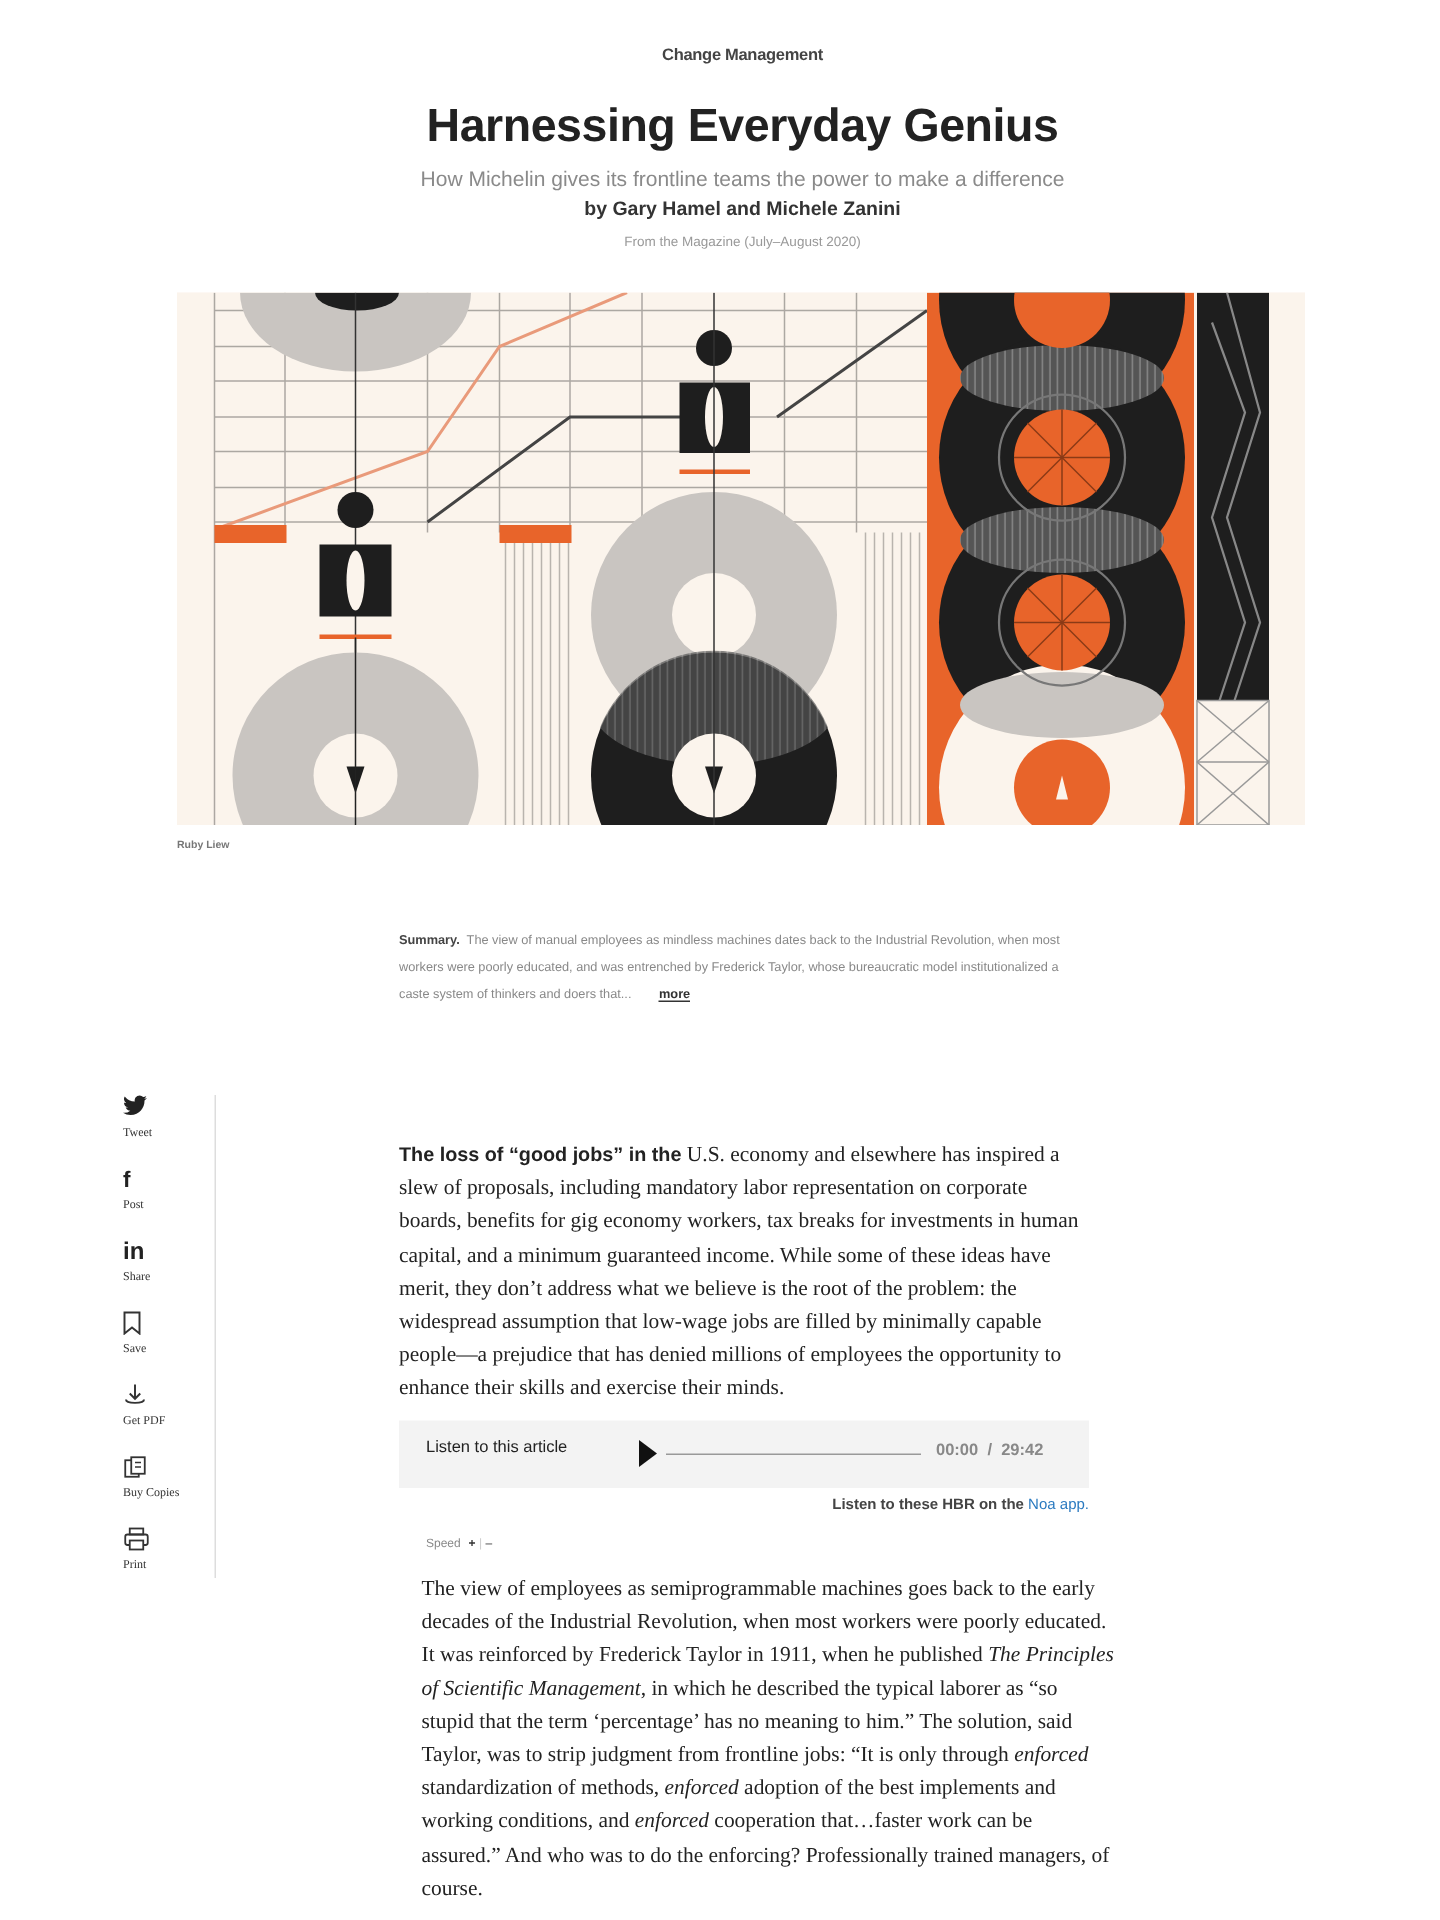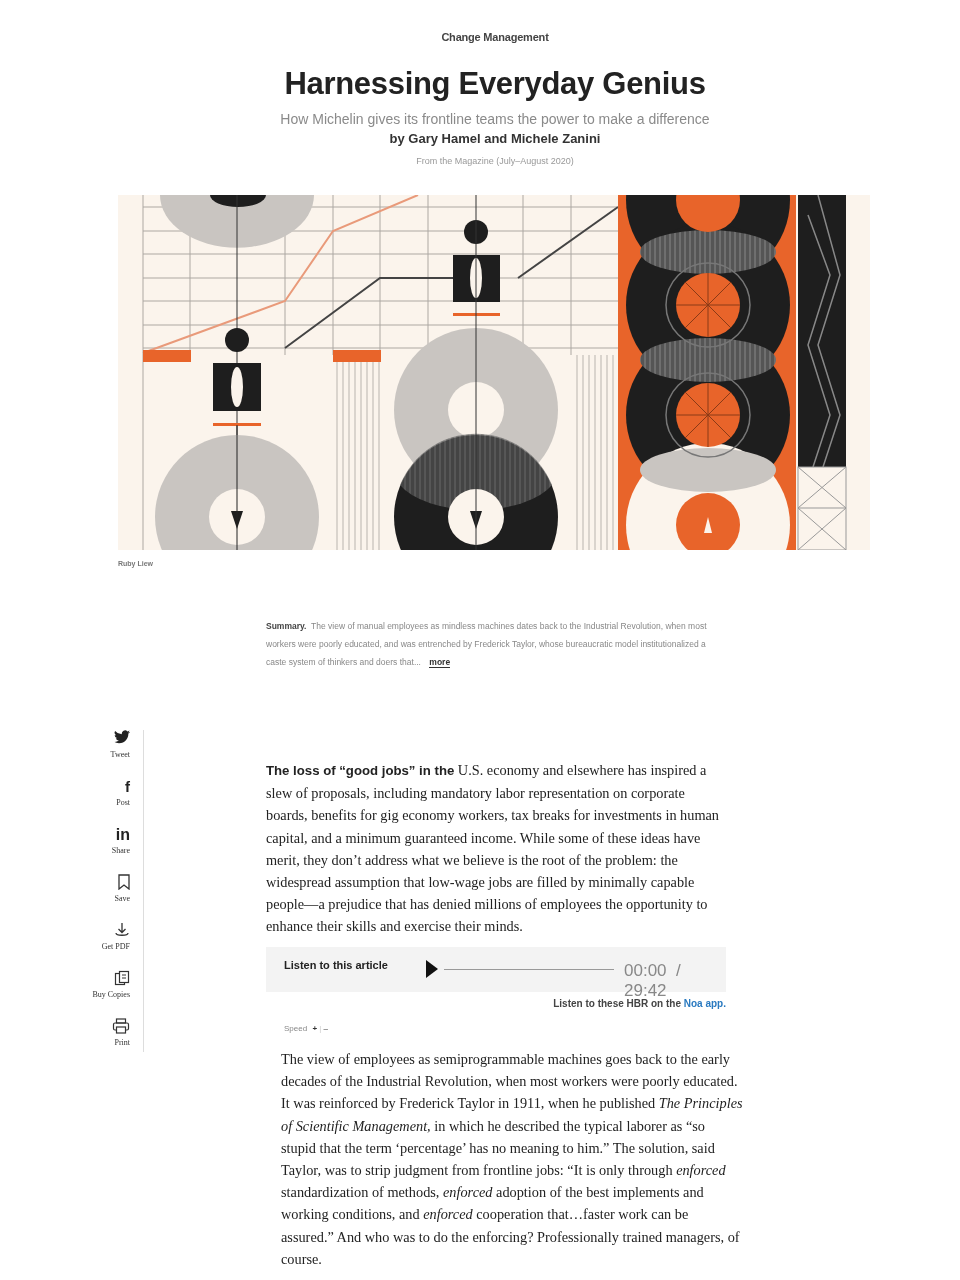--- a/index.html
+++ b/index.html
@@ -18,46 +18,46 @@
       font-size: 9px; color: #999; }
 
     .hero { position: absolute; top: 195px; left: 118px; width: 752px; height: 355px;
       background: #fbf4ec; overflow: hidden; }
     .hero svg { display: block; }
     .credit { position: absolute; top: 560px; left: 118px; font-size: 7px; color: #777; font-weight: bold; }
 
     .summary { position: absolute; top: 617px; left: 266px; width: 460px;
       font-size: 8.5px; line-height: 18px; color: #888; }
     .summary b { color: #444; text-align: right; }
-    .summary .more { color: #333; font-weight: bold; border-bottom: 1px solid #333; margin-left: 6px; cursor: pointer; }
+    .summary .more { color: #333; font-weight: bold; border-bottom: 1px solid #333; margin-left: 16px; cursor: pointer; }
 
     .share { position: absolute; top: 730px; left: 82px; width: 62px; height: 322px;
       border-right: 1px solid #ddd; }
-    .share-item { position: absolute; left: 0; width: 48px; text-align: right; cursor: pointer; }
+    .share-item { position: absolute; left: 0; width: 48px; text-align: left; cursor: pointer; }
     .share-item .ico { display: block; height: 18px; margin: 0 auto; font-size: 15px; color: #222; line-height: 18px; }
     .share-item .lbl { display: block; font-family: "Liberation Serif", serif; font-size: 8px; color: #333; margin-top: 2px; }
 
     .body { position: absolute; left: 266px; width: 462px;
       font-family: "Liberation Serif", serif; font-size: 14.3px; line-height: 22.2px; color: #222; }
     .p1 { top: 759px; }
     .p2 { top: 1048px; margin-left: 15px; }
     .lead { font-family: "Liberation Sans", sans-serif; font-weight: bold; font-size: 13.2px; }
 
     .player { position: absolute; top: 947px; left: 266px; width: 460px; height: 45px;
       background: #f3f3f3; }
-    .player .plabel { position: absolute; top: 12px; left: 18px; font-size: 11px; font-weight: bold; color: #222; }
+    .player .plabel { position: absolute; top: 12px; left: 18px; font-size: 11px; font-weight: normal; color: #222; }
     .player .speed { position: absolute; top: 29px; left: 18px; font-size: 8px; color: #888; margin-top: 48px; }
     .player .speed span { cursor: pointer; }
     .player .play { position: absolute; top: 13px; left: 160px; width: 0; height: 0;
       border-left: 12px solid #111; border-top: 9px solid transparent; border-bottom: 9px solid transparent; cursor: pointer; }
     .player .track { position: absolute; top: 22px; left: 178px; width: 170px; height: 1px; background: #999; cursor: pointer; }
-    .player .time { position: absolute; top: 14px; left: 358px; font-size: 17px; color: #888; }
+    .player .time { position: absolute; top: 14px; left: 358px; font-size: 11px; color: #888; font-weight: bold; }
     .listen-more { position: absolute; top: 998px; left: 266px; width: 460px; text-align: right;
       font-size: 10px; color: #444; font-weight: bold; }
-    .listen-more a { color: #2a7ac0; text-decoration: none; font-weight: bold; cursor: pointer; }
+    .listen-more a { color: #2a7ac0; text-decoration: none; font-weight: normal; cursor: pointer; }
   </style>
 </head>
 <body>
 
 <div class="topic">Change Management</div>
 <h1 class="title">Harnessing Everyday Genius</h1>
 <div class="subtitle">How Michelin gives its frontline teams the power to make a difference</div>
 <div class="byline">by Gary Hamel and Michele Zanini</div>
 <div class="pubinfo">From the Magazine (July–August 2020)</div>
 

